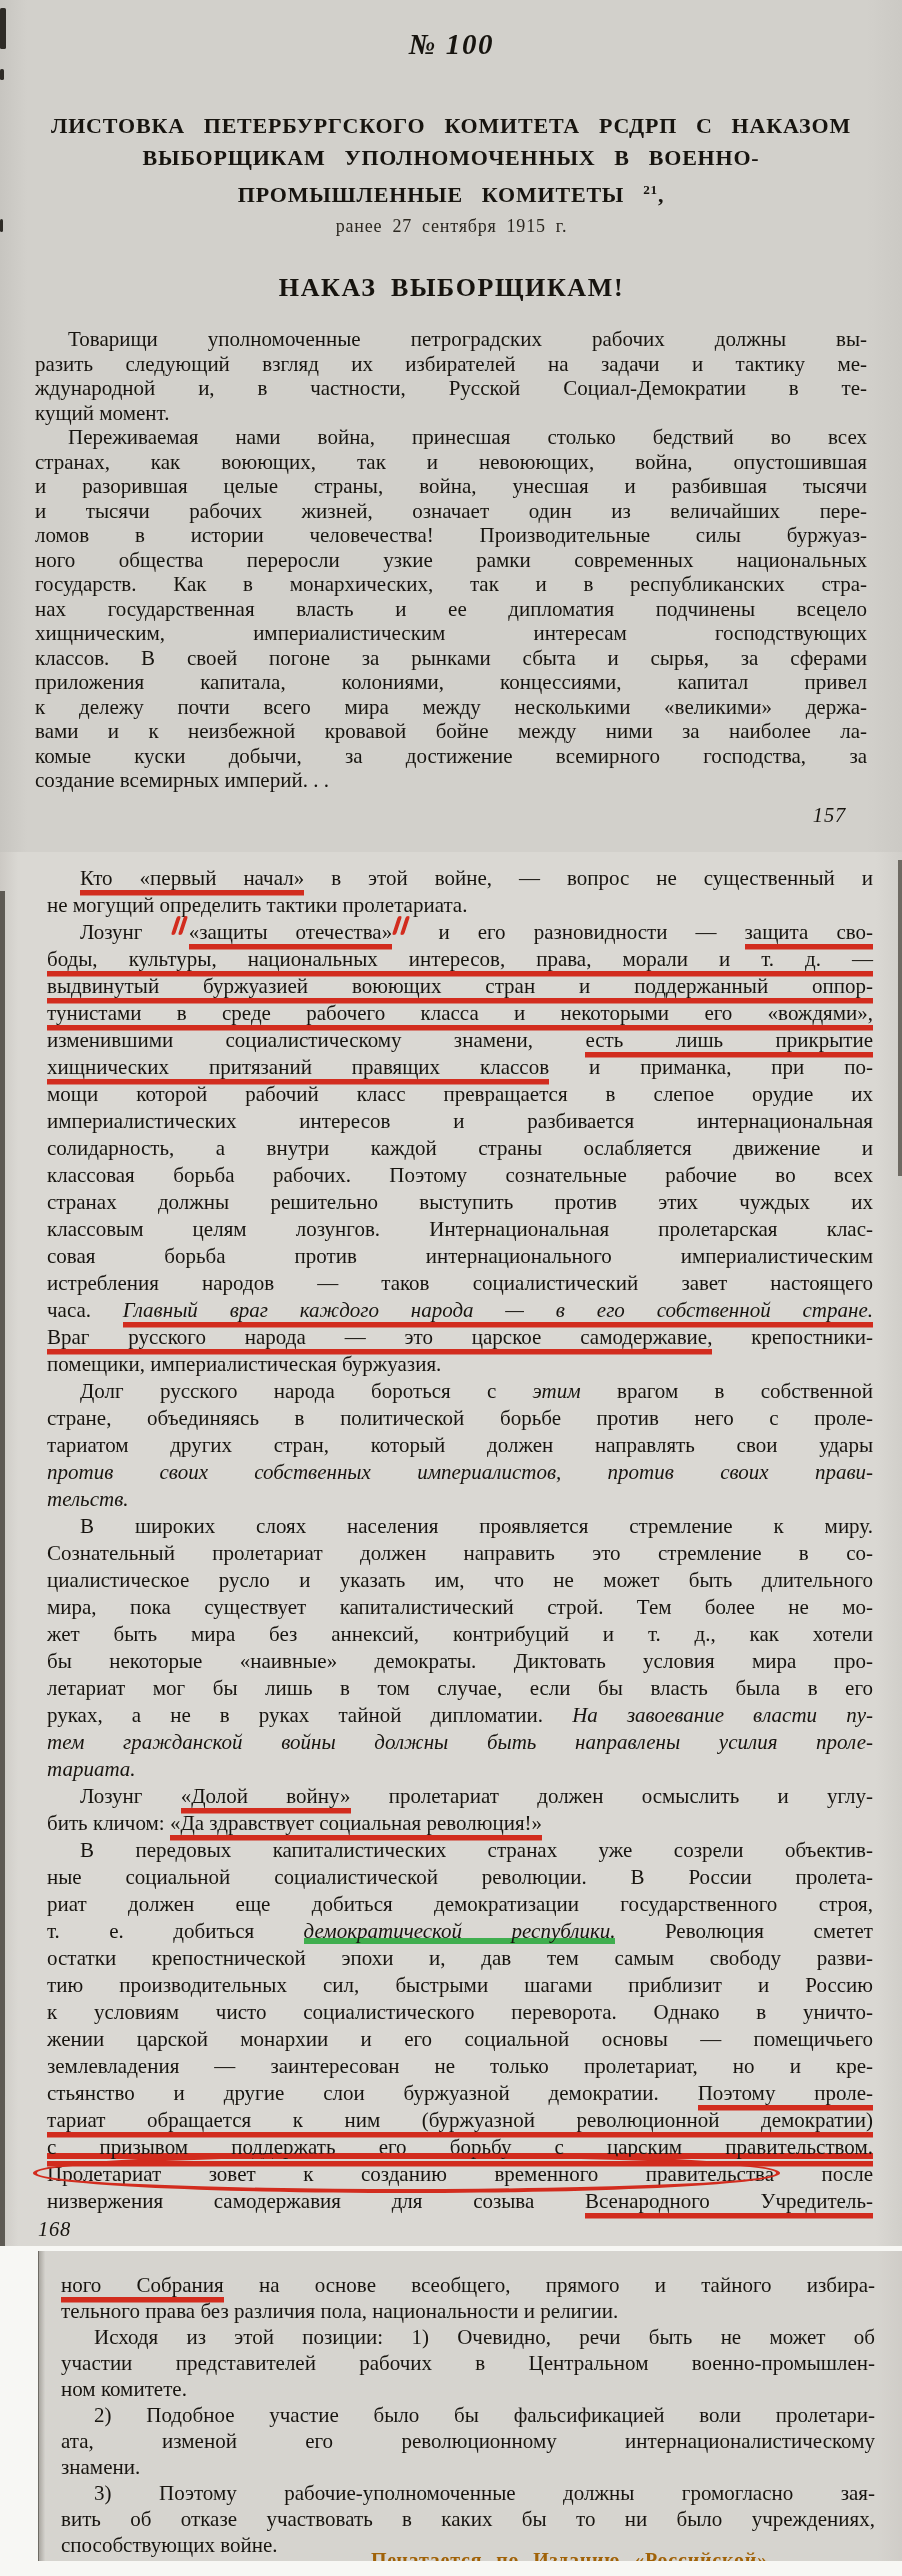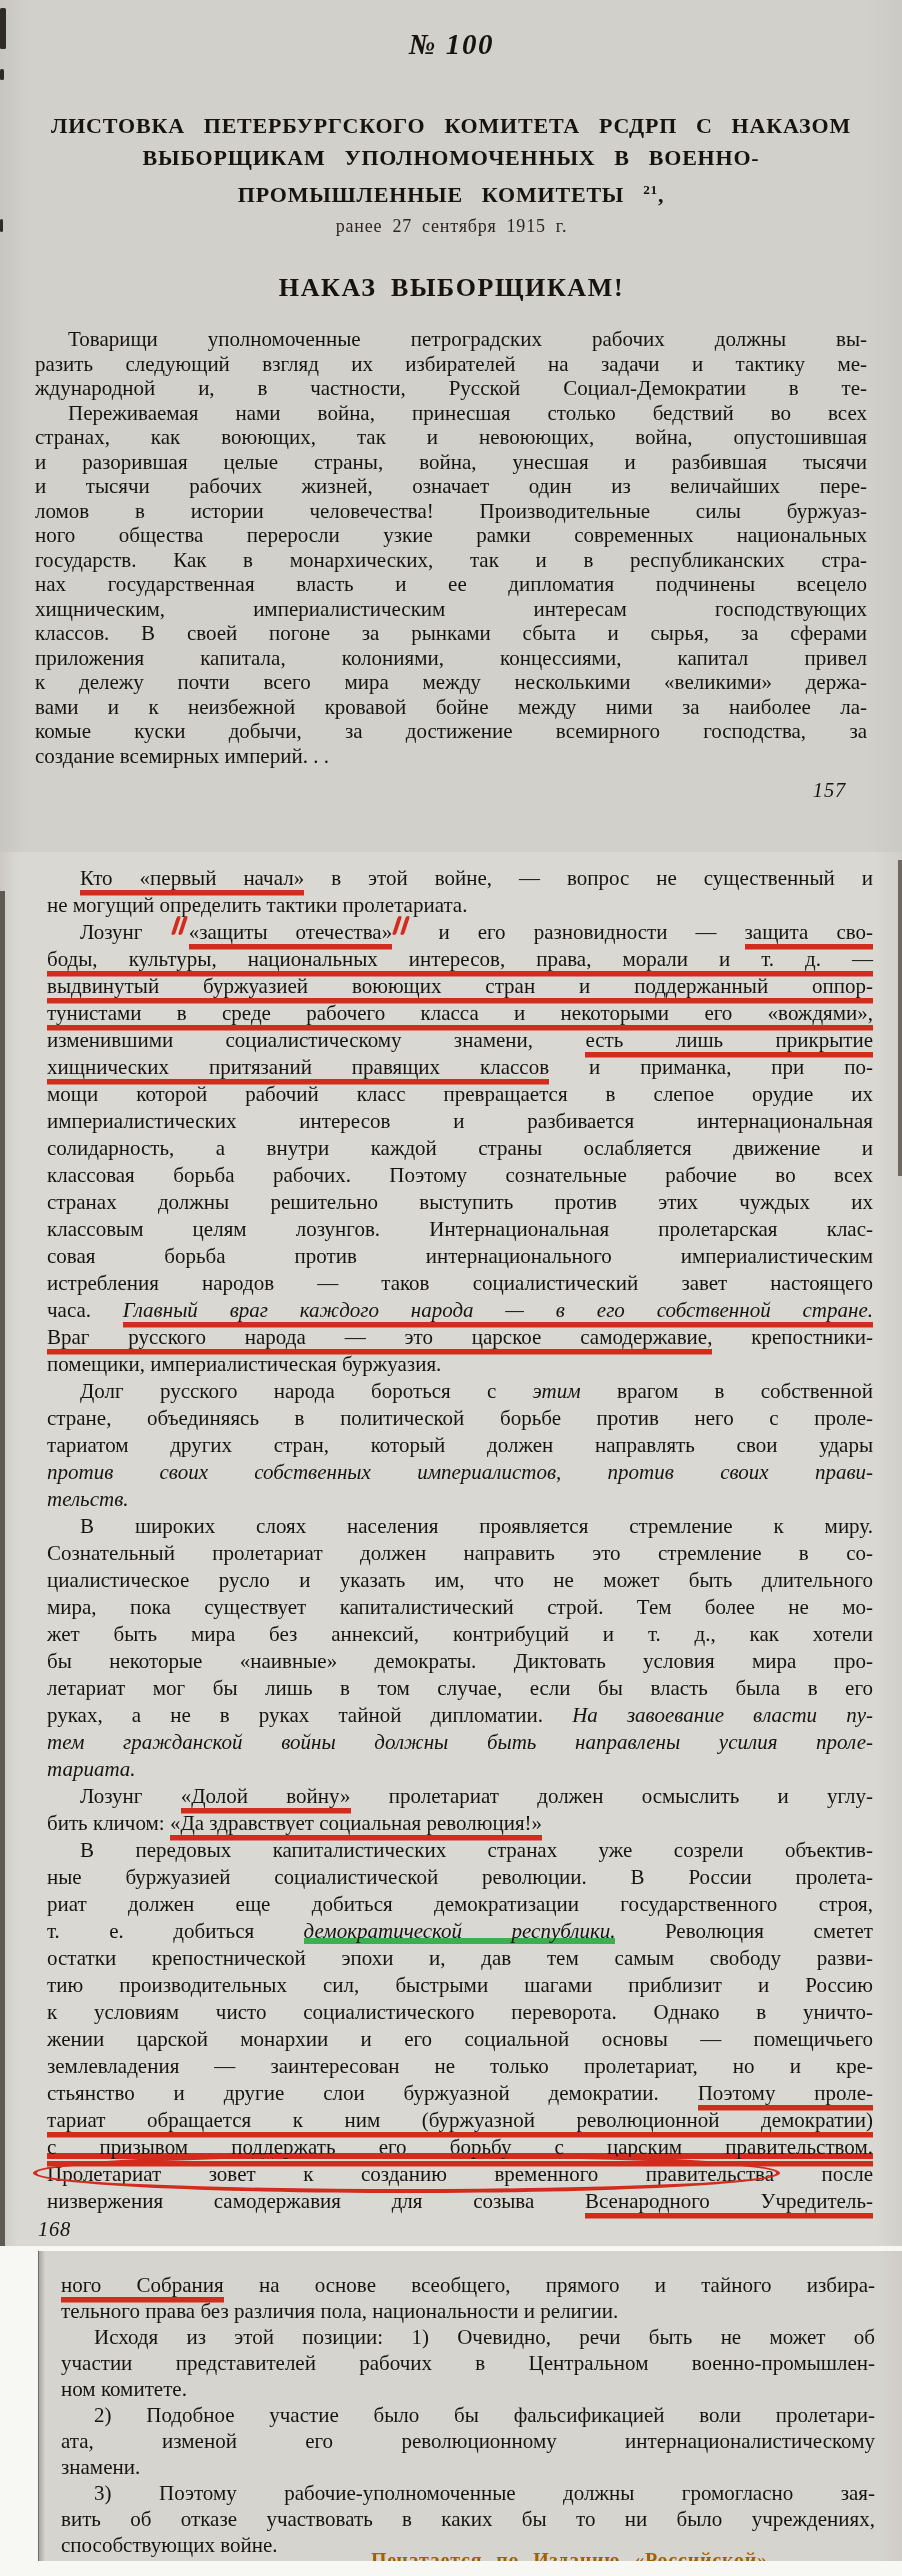--- a/index.html
+++ b/index.html
@@ -94,20 +94,21 @@
       <div class="line"><span class="seg">ВЫБОРЩИКАМ УПОЛНОМОЧЕННЫХ В ВОЕННО-</span></div>
       <div class="line"><span class="seg">ПРОМЫШЛЕННЫЕ КОМИТЕТЫ </span><span class="seg sup">21</span><span class="seg">,</span></div>
     </div>
   <div class="date-line">ранее 27 сентября 1915 г.</div>
   <div class="main-heading">НАКАЗ ВЫБОРЩИКАМ!</div>
 
   <div class="col">
       <div class="line ind"><span class="seg">Товарищи уполномоченные петроградских рабочих должны вы-</span></div>
       <div class="line"><span class="seg">разить следующий взгляд их избирателей на задачи и тактику ме-</span></div>
       <div class="line"><span class="seg">ждународной и, в частности, Русской Социал-Демократии в те-</span></div>
+      <div class="line last"><span class="seg">кущий момент.</span></div>
       <div class="line ind"><span class="seg">Переживаемая нами война, принесшая столько бедствий во всех</span></div>
       <div class="line"><span class="seg">странах, как воюющих, так и невоюющих, война, опустошившая</span></div>
       <div class="line"><span class="seg">и разорившая целые страны, война, унесшая и разбившая тысячи</span></div>
       <div class="line"><span class="seg">и тысячи рабочих жизней, означает один из величайших пере-</span></div>
       <div class="line"><span class="seg">ломов в истории человечества! Производительные силы буржуаз-</span></div>
       <div class="line"><span class="seg">ного общества переросли узкие рамки современных национальных</span></div>
       <div class="line"><span class="seg">государств. Как в монархических, так и в республиканских стра-</span></div>
       <div class="line"><span class="seg">нах государственная власть и ее дипломатия подчинены всецело</span></div>
       <div class="line"><span class="seg">хищническим, империалистическим интересам господствующих</span></div>
       <div class="line"><span class="seg">классов. В своей погоне за рынками сбыта и сырья, за сферами</span></div>
@@ -152,21 +153,21 @@
       <div class="line"><span class="seg">мира, пока существует капиталистический строй. Тем более не мо-</span></div>
       <div class="line"><span class="seg">жет быть мира без аннексий, контрибуций и т. д., как хотели</span></div>
       <div class="line"><span class="seg">бы некоторые «наивные» демократы. Диктовать условия мира про-</span></div>
       <div class="line"><span class="seg">летариат мог бы лишь в том случае, если бы власть была в его</span></div>
       <div class="line"><span class="seg">руках, а не в руках тайной дипломатии. </span><span class="seg i">На завоевание власти пу-</span></div>
       <div class="line"><span class="seg i">тем гражданской войны должны быть направлены усилия проле-</span></div>
       <div class="line last"><span class="seg i">тариата.</span></div>
       <div class="line ind"><span class="seg">Лозунг </span><span class="seg u">«Долой войну»</span><span class="seg"> пролетариат должен осмыслить и углу-</span></div>
       <div class="line last"><span class="seg">бить кличом: </span><span class="seg u">«Да здравствует социальная революция!»</span></div>
       <div class="line ind"><span class="seg">В передовых капиталистических странах уже созрели объектив-</span></div>
-      <div class="line"><span class="seg">ные буржуазией социалистической революции. В России пролета-</span></div>
+      <div class="line"><span class="seg">ные социальной социалистической революции. В России пролета-</span></div>
       <div class="line"><span class="seg">риат должен еще добиться демократизации государственного строя,</span></div>
       <div class="line"><span class="seg">т. е. добиться </span><span class="seg i g">демократической республики.</span><span class="seg"> Революция сметет</span></div>
       <div class="line"><span class="seg">остатки крепостнической эпохи и, дав тем самым свободу разви-</span></div>
       <div class="line"><span class="seg">тию производительных сил, быстрыми шагами приблизит и Россию</span></div>
       <div class="line"><span class="seg">к условиям чисто социалистического переворота. Однако в уничто-</span></div>
       <div class="line"><span class="seg">жении царской монархии и его социальной основы — помещичьего</span></div>
       <div class="line"><span class="seg">землевладения — заинтересован не только пролетариат, но и кре-</span></div>
       <div class="line"><span class="seg">стьянство и другие слои буржуазной демократии. </span><span class="seg u">Поэтому проле-</span></div>
       <div class="line"><span class="seg u">тариат обращается к ним (буржуазной революционной демократии)</span></div>
       <div class="line"><span class="seg ut">с призывом поддержать его борьбу с царским правительством.</span></div>

